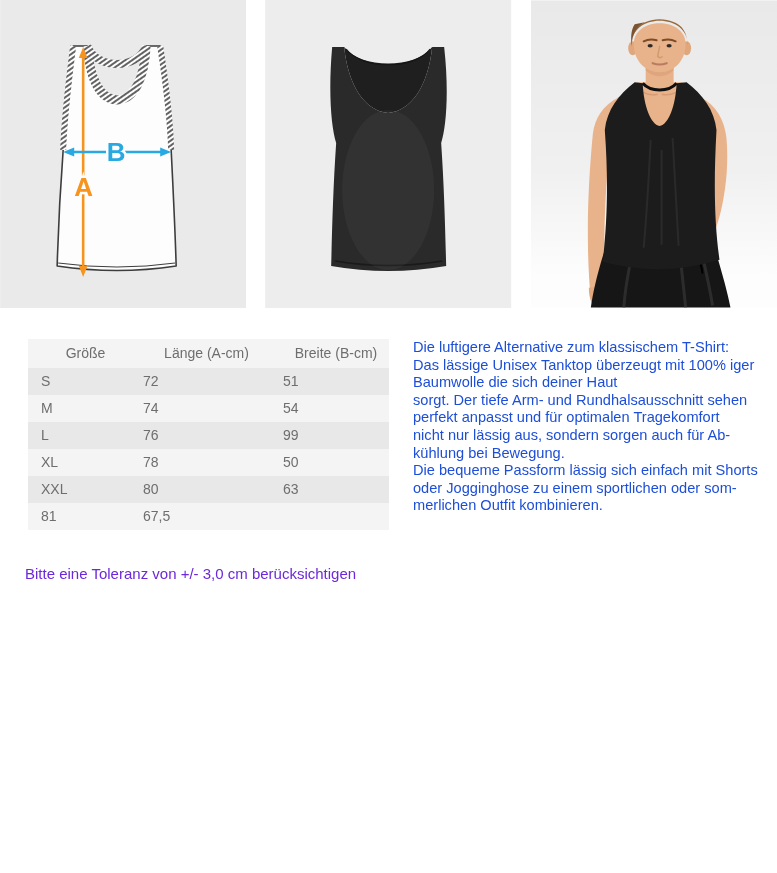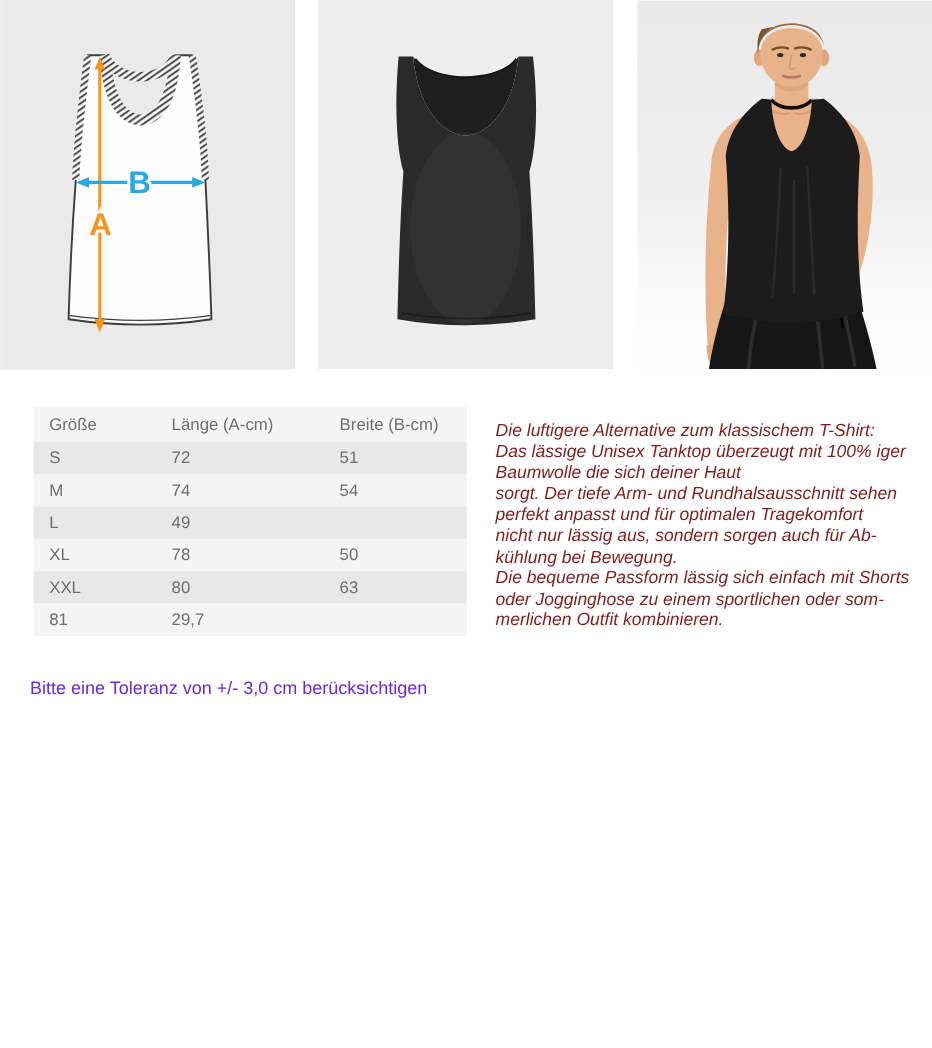--- a/index.html
+++ b/index.html
@@ -7,27 +7,27 @@
     position:relative;width:777px;height:873px;overflow:hidden;background:#ffffff;
     font-family:"Liberation Sans", sans-serif;
   }
   
   .gallery{position:absolute;top:0;left:0;width:777px;height:308px;display:flex;gap:19px;}
   .gallery .panel{flex:1 1 0;height:308px;overflow:hidden;}
   .panel svg{display:block;width:100%;height:100%;}
   
   .size-table{position:absolute;left:28px;top:339px;width:361px;font-size:14px;color:#6e6e6e;}
   .trow{display:grid;grid-template-columns:102px 140px 119px;height:27px;line-height:27px;}
-  .trow.head{height:29px;line-height:29px;background:#f4f4f4;}
+  .trow.head{height:29px;line-height:29px;background:#f4f4f4;text-align:center;}
   .trow .cell{padding-left:13px;white-space:nowrap;overflow:hidden;}
   .trow.light{background:#f4f4f4;}
   .trow.dark{background:#e8e8e8;}
   
-  .description{position:absolute;left:413px;top:351px;width:356px;
-    font-size:14.6px;line-height:17.6px;color:#7f1d1d;font-style:italic;}
+  .description{position:absolute;left:413px;top:339px;width:356px;
+    font-size:14.6px;line-height:17.6px;color:#1d4ed8;}
   .description div{white-space:nowrap;}
   
   .tolerance{position:absolute;left:25px;top:565px;font-size:15px;color:#6d28d9;white-space:nowrap;}
 </style>
 </head>
 <body>
 
 <div id="page">
 
   <div class="gallery">
@@ -146,35 +146,36 @@
       <div class="cell">72</div>
       <div class="cell">51</div>
     </div>
     <div class="trow light">
       <div class="cell">M</div>
       <div class="cell">74</div>
       <div class="cell">54</div>
     </div>
     <div class="trow dark">
       <div class="cell">L</div>
-      <div class="cell">49</div>
+      <div class="cell">76</div>
+      <div class="cell">99</div>
     </div>
     <div class="trow light">
       <div class="cell">XL</div>
       <div class="cell">78</div>
       <div class="cell">50</div>
     </div>
     <div class="trow dark">
       <div class="cell">XXL</div>
       <div class="cell">80</div>
       <div class="cell">63</div>
     </div>
     <div class="trow light">
       <div class="cell">81</div>
-      <div class="cell">29,7</div>
+      <div class="cell">67,5</div>
     </div>
   </div>
 
   <div class="description">
     <div>Die luftigere Alternative zum klassischem T-Shirt:</div>
     <div>Das lässige Unisex Tanktop überzeugt mit 100% iger</div>
     <div>Baumwolle die sich deiner Haut</div>
     <div>sorgt. Der tiefe Arm- und Rundhalsausschnitt sehen</div>
     <div>perfekt anpasst und für optimalen Tragekomfort</div>
     <div>nicht nur lässig aus, sondern sorgen auch für Ab-</div>

